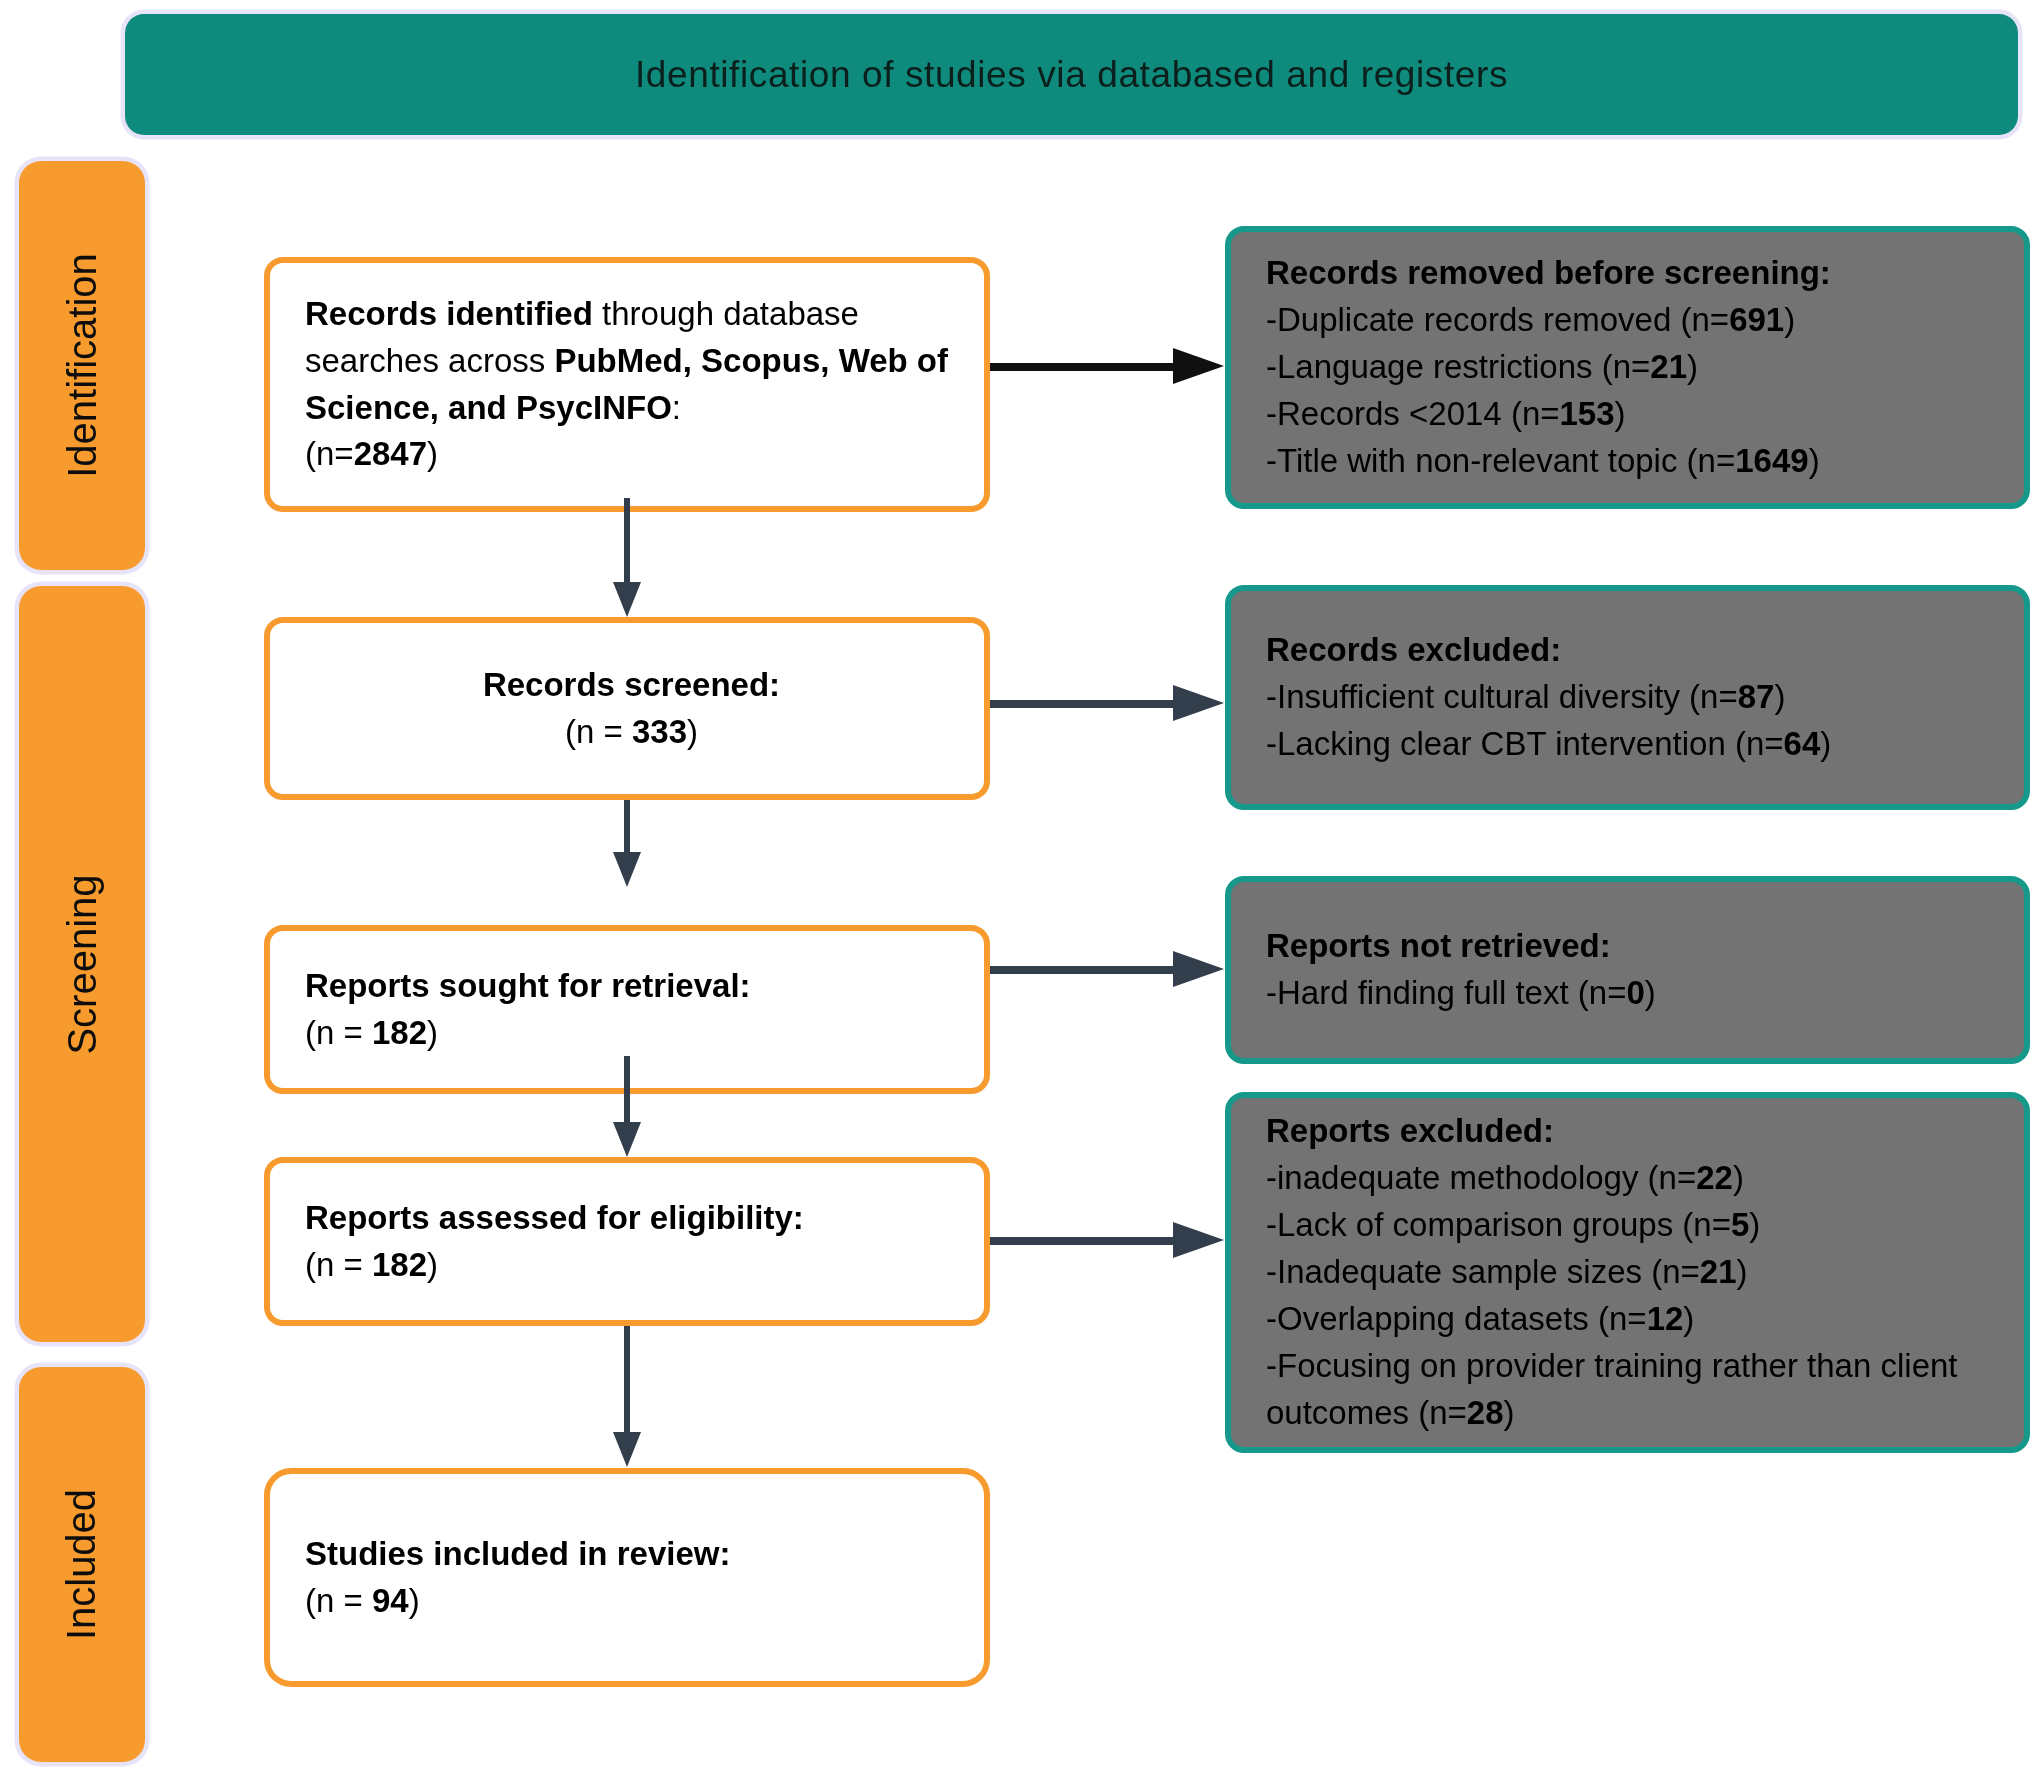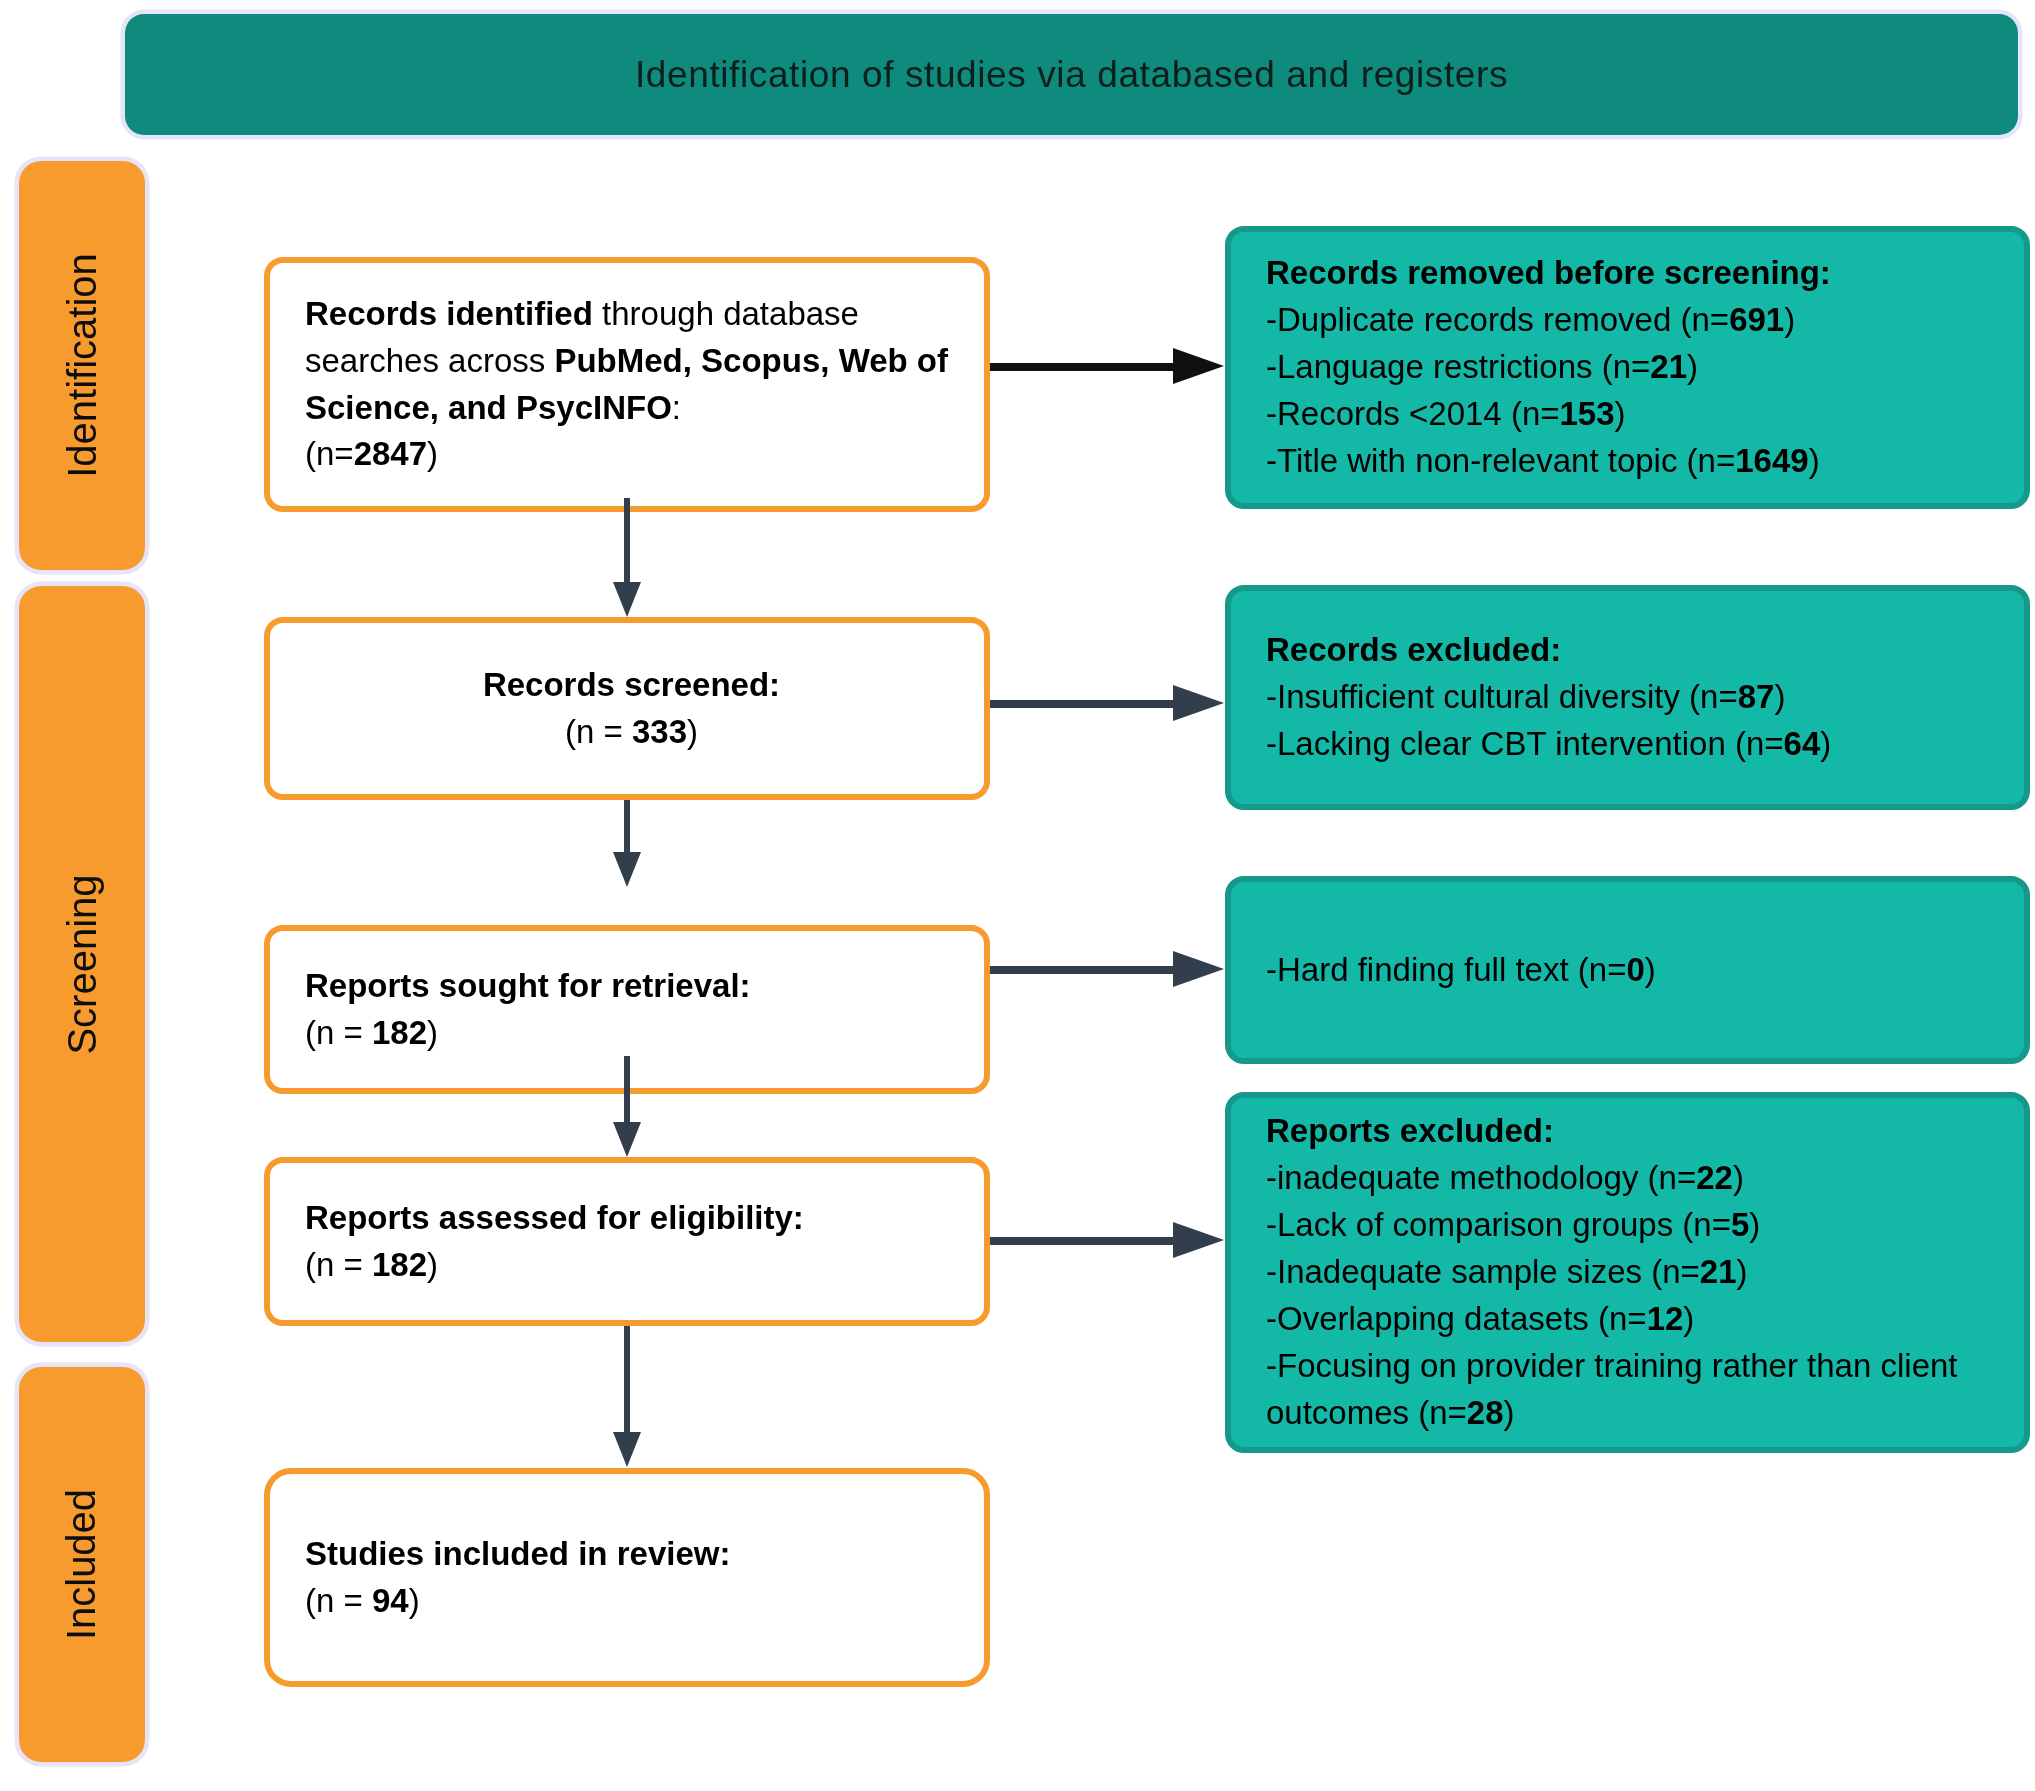--- a/index.html
+++ b/index.html
@@ -50,21 +50,21 @@
   .obox.b1{top:241px;height:255px;margin-top:16px;}
   .obox.b2{top:617px;height:183px;text-align:center;}
   .obox.b3{top:901px;height:169px;margin-top:24px;}
   .obox.b4{top:1157px;height:169px;}
   .obox.b5{top:1468px;height:219px;border-radius:27px;}
   
   .gbox{
     position:absolute;left:1225px;width:805px;
     box-sizing:border-box;
     border:6.4px solid var(--teal_border,#16998A);
-    border-radius:19px;background:#14b8a6;
+    border-radius:19px;background:#737373;
     display:flex;flex-direction:column;justify-content:center;
     padding:6.4px 22.5px 6.4px 35px;
     font-size:33px;line-height:1.42;
   }
   .gbox.g1{top:226px;height:283px;}
   .gbox.g2{top:585px;height:225px;}
   .gbox.g3{top:876px;height:188px;}
   .gbox.g4{top:1092px;height:361px;}
   b{font-weight:700;}
   
@@ -134,20 +134,21 @@
     <div>-Title with non-relevant topic (n=<b>1649</b>)</div>
   </div>
 
   <div class="gbox g2">
     <div><b>Records excluded:</b></div>
     <div>-Insufficient cultural diversity (n=<b>87</b>)</div>
     <div>-Lacking clear CBT intervention (n=<b>64</b>)</div>
   </div>
 
   <div class="gbox g3">
+    <div><b>Reports not retrieved:</b></div>
     <div>-Hard finding full text (n=<b>0</b>)</div>
   </div>
 
   <div class="gbox g4">
     <div><b>Reports excluded:</b></div>
     <div>-inadequate methodology (n=<b>22</b>)</div>
     <div>-Lack of comparison groups (n=<b>5</b>)</div>
     <div>-Inadequate sample sizes (n=<b>21</b>)</div>
     <div>-Overlapping datasets (n=<b>12</b>)</div>
     <div>-Focusing on provider training rather than client outcomes (n=<b>28</b>)</div>

